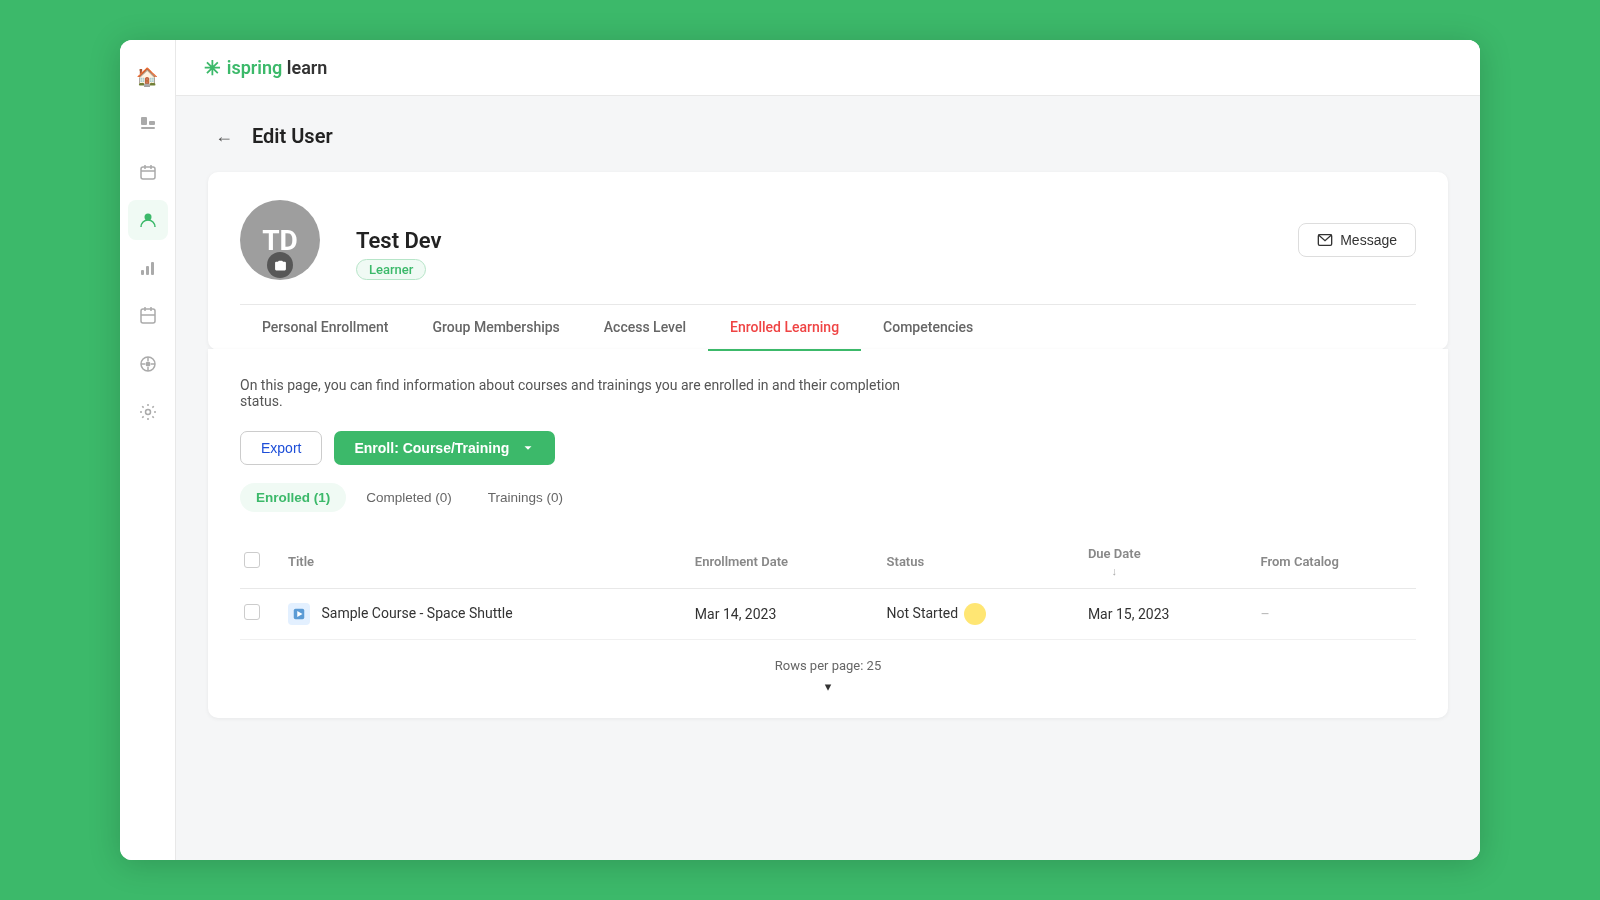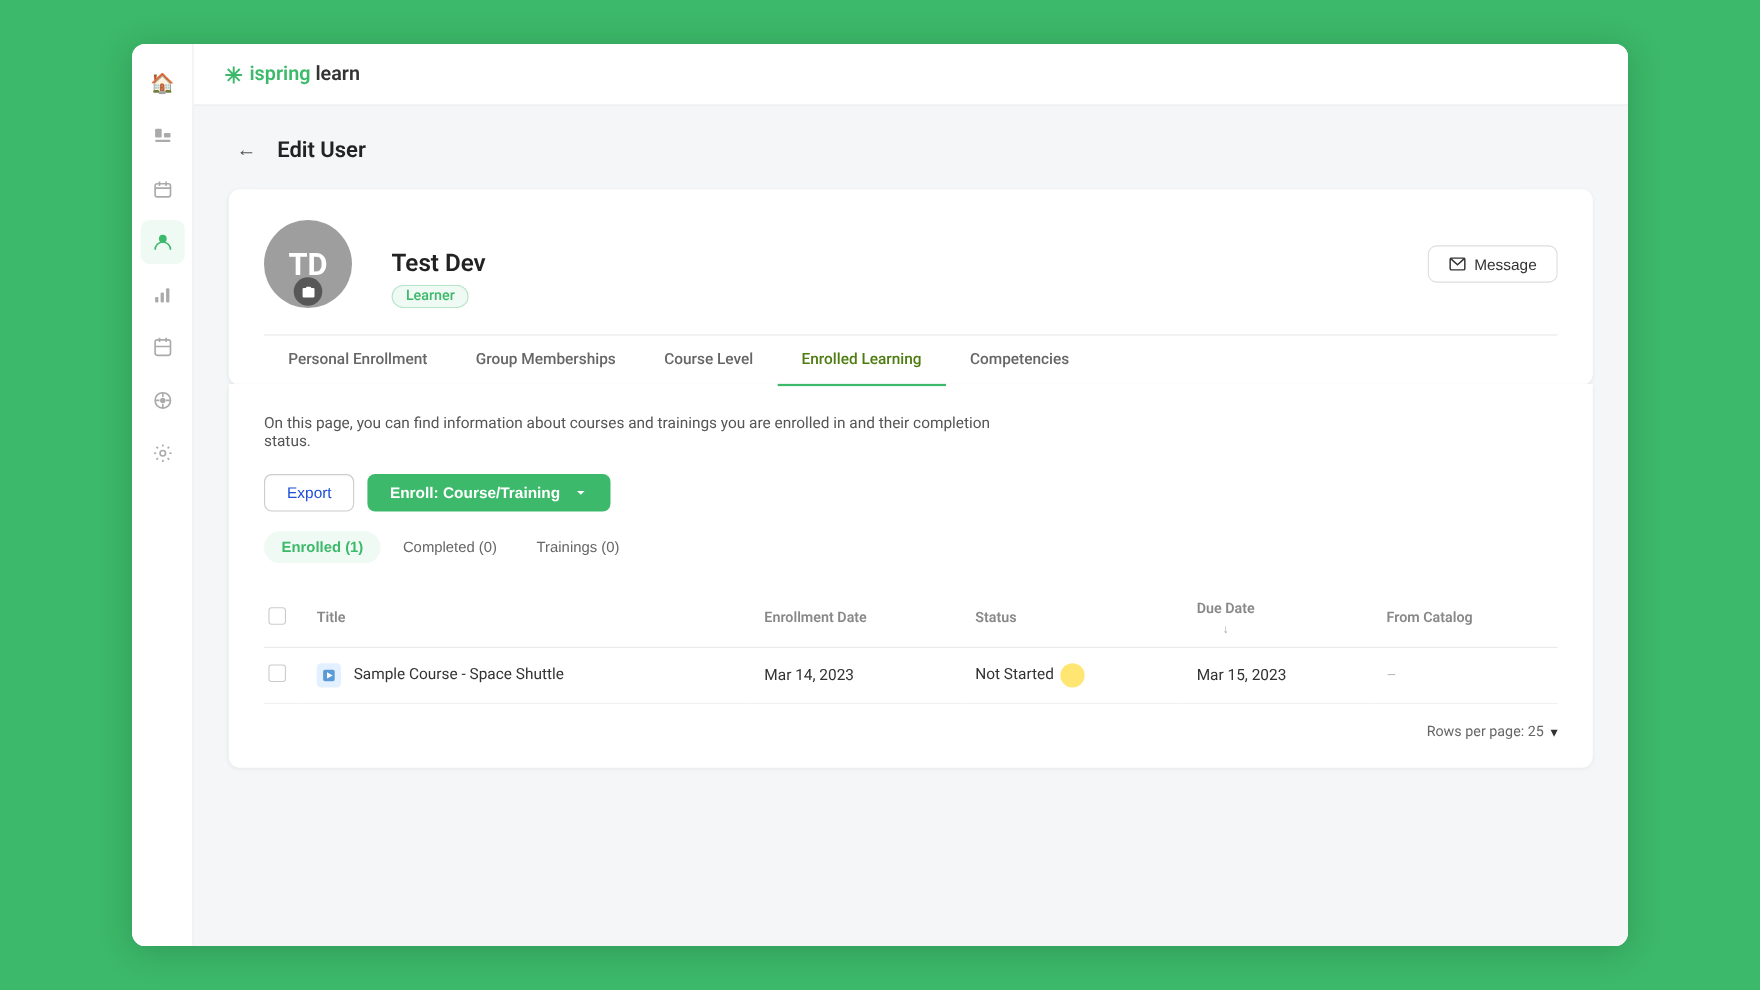--- a/index.html
+++ b/index.html
@@ -195,21 +195,21 @@
       padding: 14px 22px;
       font-size: 14px;
       color: #666;
       cursor: pointer;
       border-bottom: 2.5px solid transparent;
       margin-bottom: -1.5px;
       white-space: nowrap;
       font-weight: 500;
     }
     .tab.active {
-      color: #4d7c0f;
+      color: #ef4444;
       border-bottom: 2.5px solid #3cb96a;
     }
     
     .tab-panel {
       background: #fff;
       border-radius: 0 0 10px 10px;
       padding: 28px 32px 24px 32px;
       margin-top: -1px;
       box-shadow: 0 1px 4px rgba(0,0,0,0.06);
     }
@@ -324,20 +324,21 @@
     .sort-arrow { font-size: 11px; color: #aaa; }
     .rows-per-page {
       text-align: right;
       font-size: 13px;
       color: #666;
       margin-top: 18px;
       display: flex;
       align-items: center;
       justify-content: flex-end;
       gap: 6px;
+      flex-direction: column;
     }
     
     .cursor-highlight {
       display: inline-block;
       width: 22px;
       height: 22px;
       background: rgba(255, 210, 0, 0.55);
       border-radius: 50%;
       margin-left: 2px;
       vertical-align: middle;
@@ -443,21 +444,21 @@
               <rect x="2" y="4" width="20" height="16" rx="2"></rect>
               <polyline points="2,4 12,13 22,4"></polyline>
             </svg>
             <span>Message</span>
           </button>
         </div>
 
         <div class="tabs">
           <div class="tab">Personal Enrollment</div>
           <div class="tab">Group Memberships</div>
-          <div class="tab">Course Level</div>
+          <div class="tab">Access Level</div>
           <div class="tab active">Enrolled Learning</div>
           <div class="tab">Competencies</div>
         </div>
       </div>
 
       <div class="tab-panel">
 
         <div style="display:flex; align-items:flex-start; justify-content:space-between; margin-bottom: 18px; flex-direction: column;">
           <p class="tab-description" style="max-width: 680px;">On this page, you can find information about courses and trainings you are enrolled in and their completion status.</p>
           <div class="action-bar" style="margin-bottom:0; align-items:center;">

